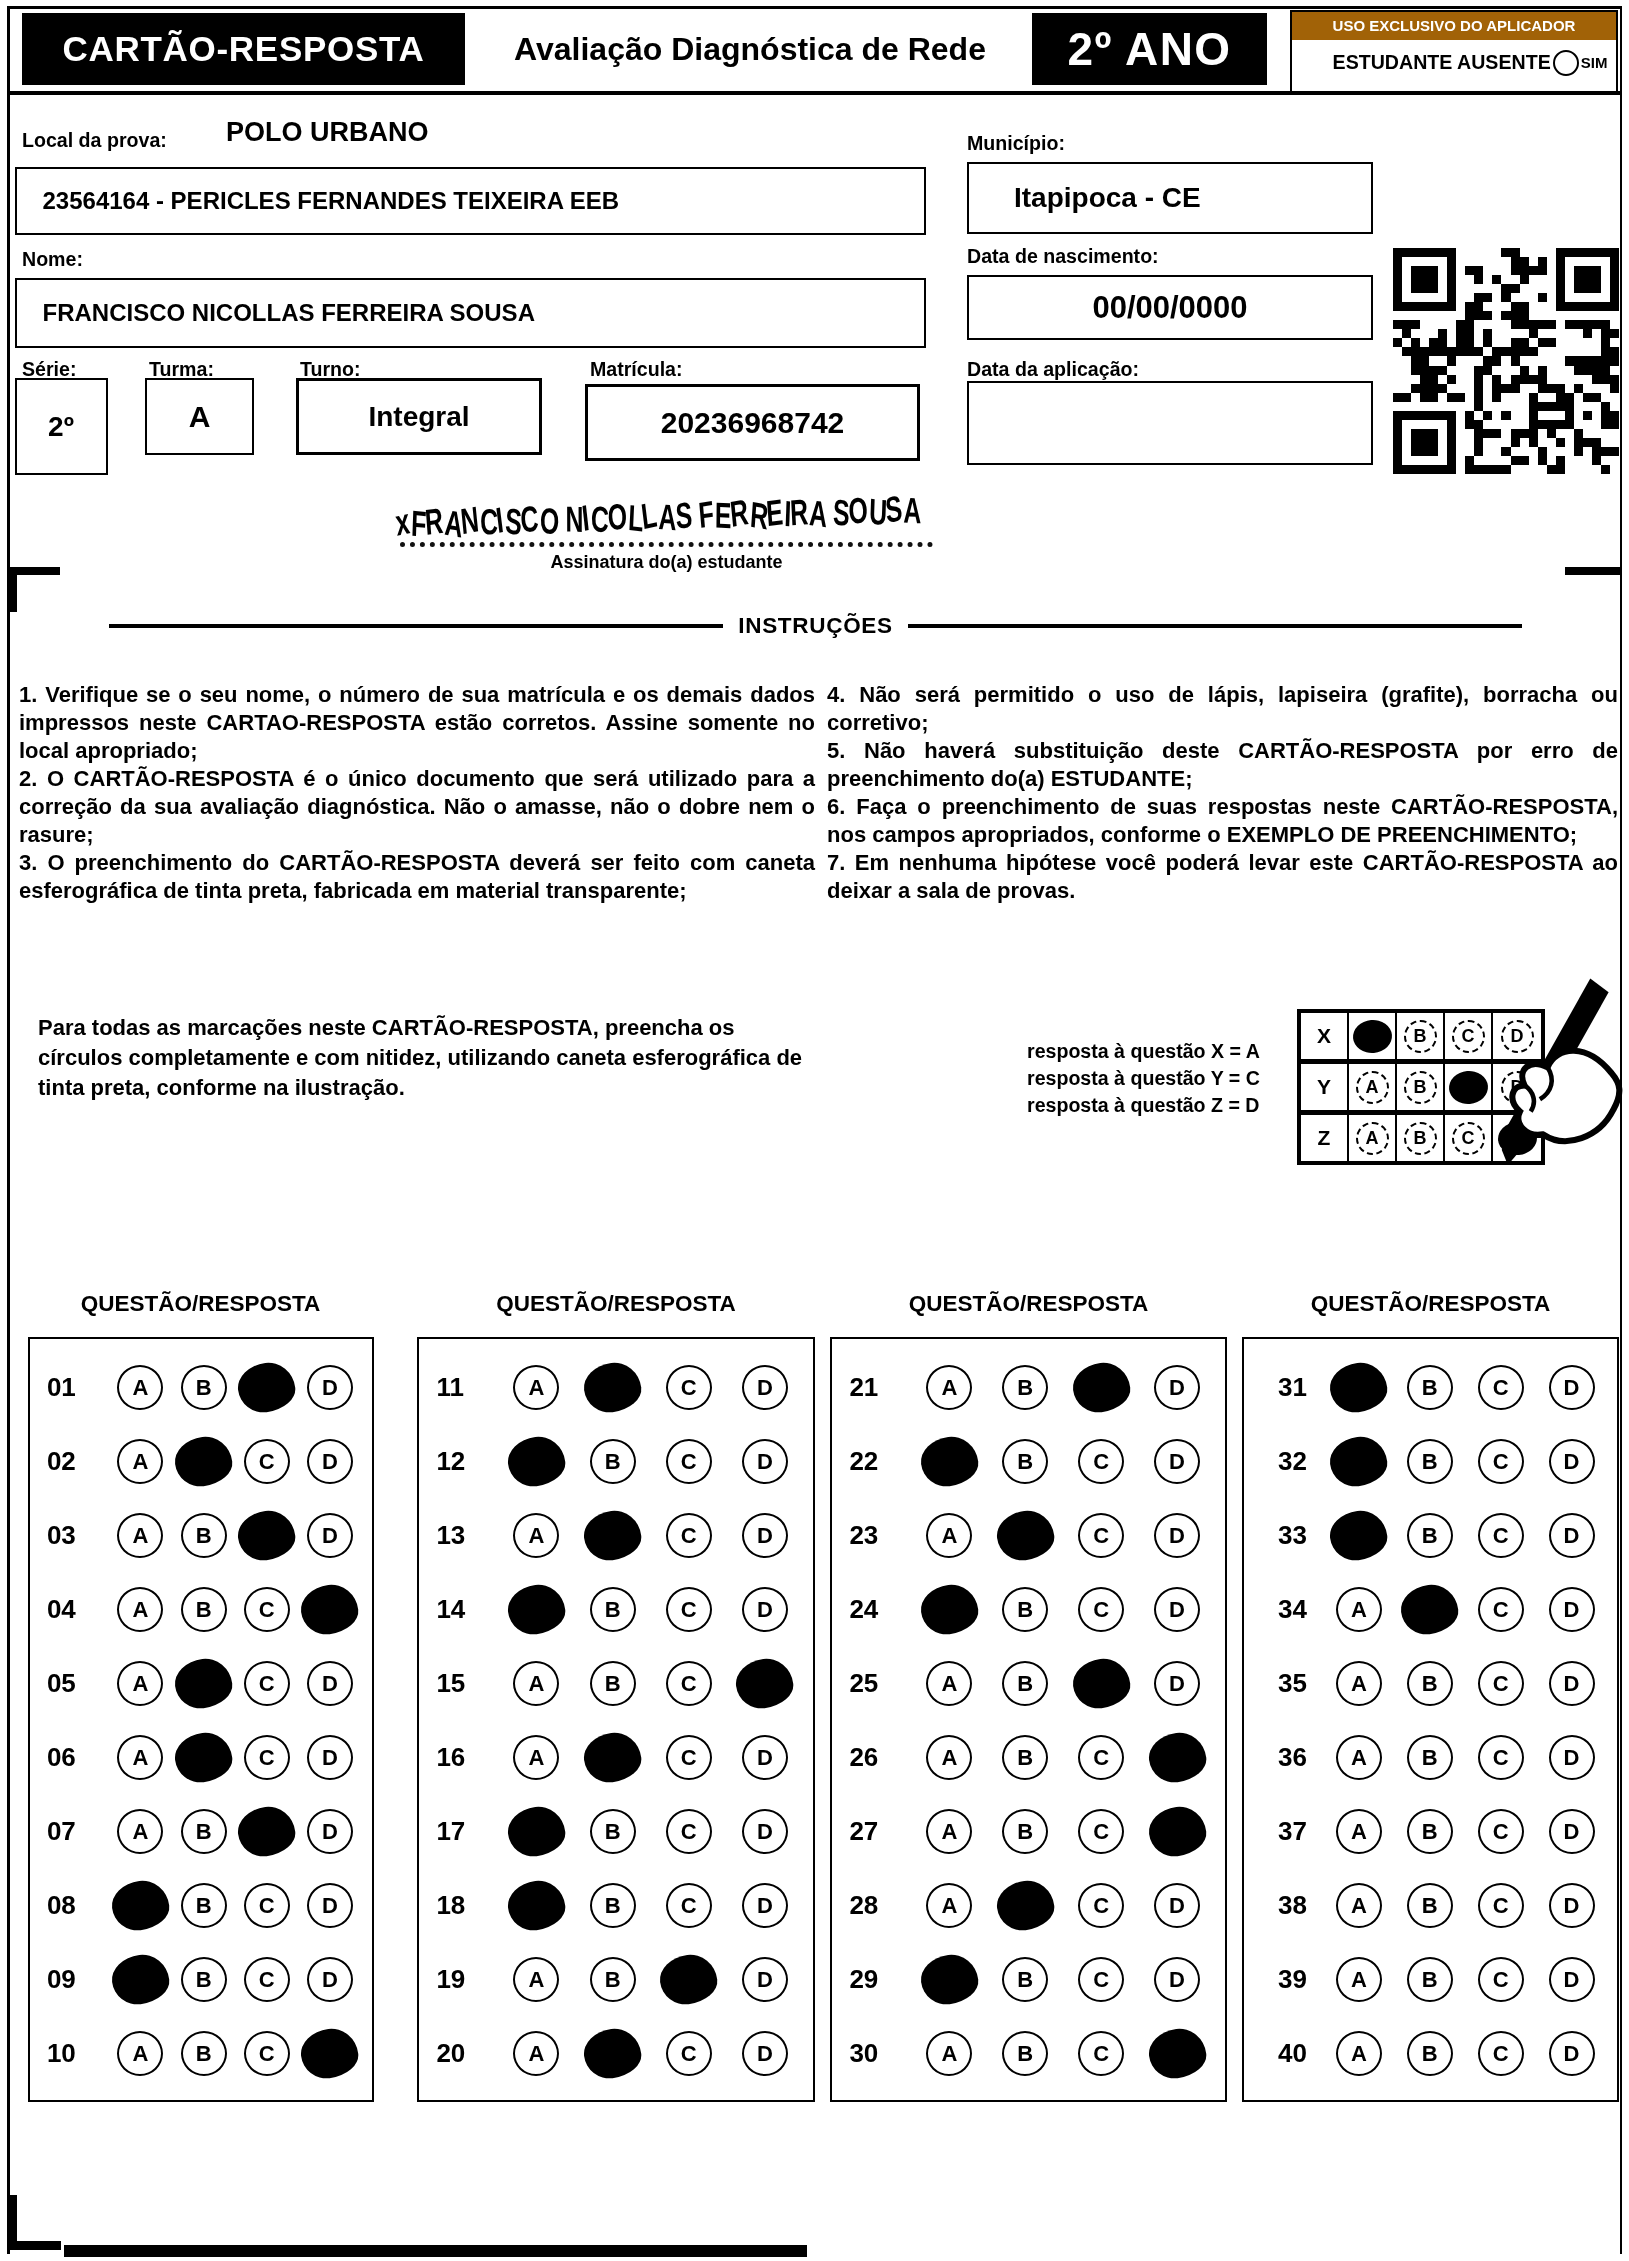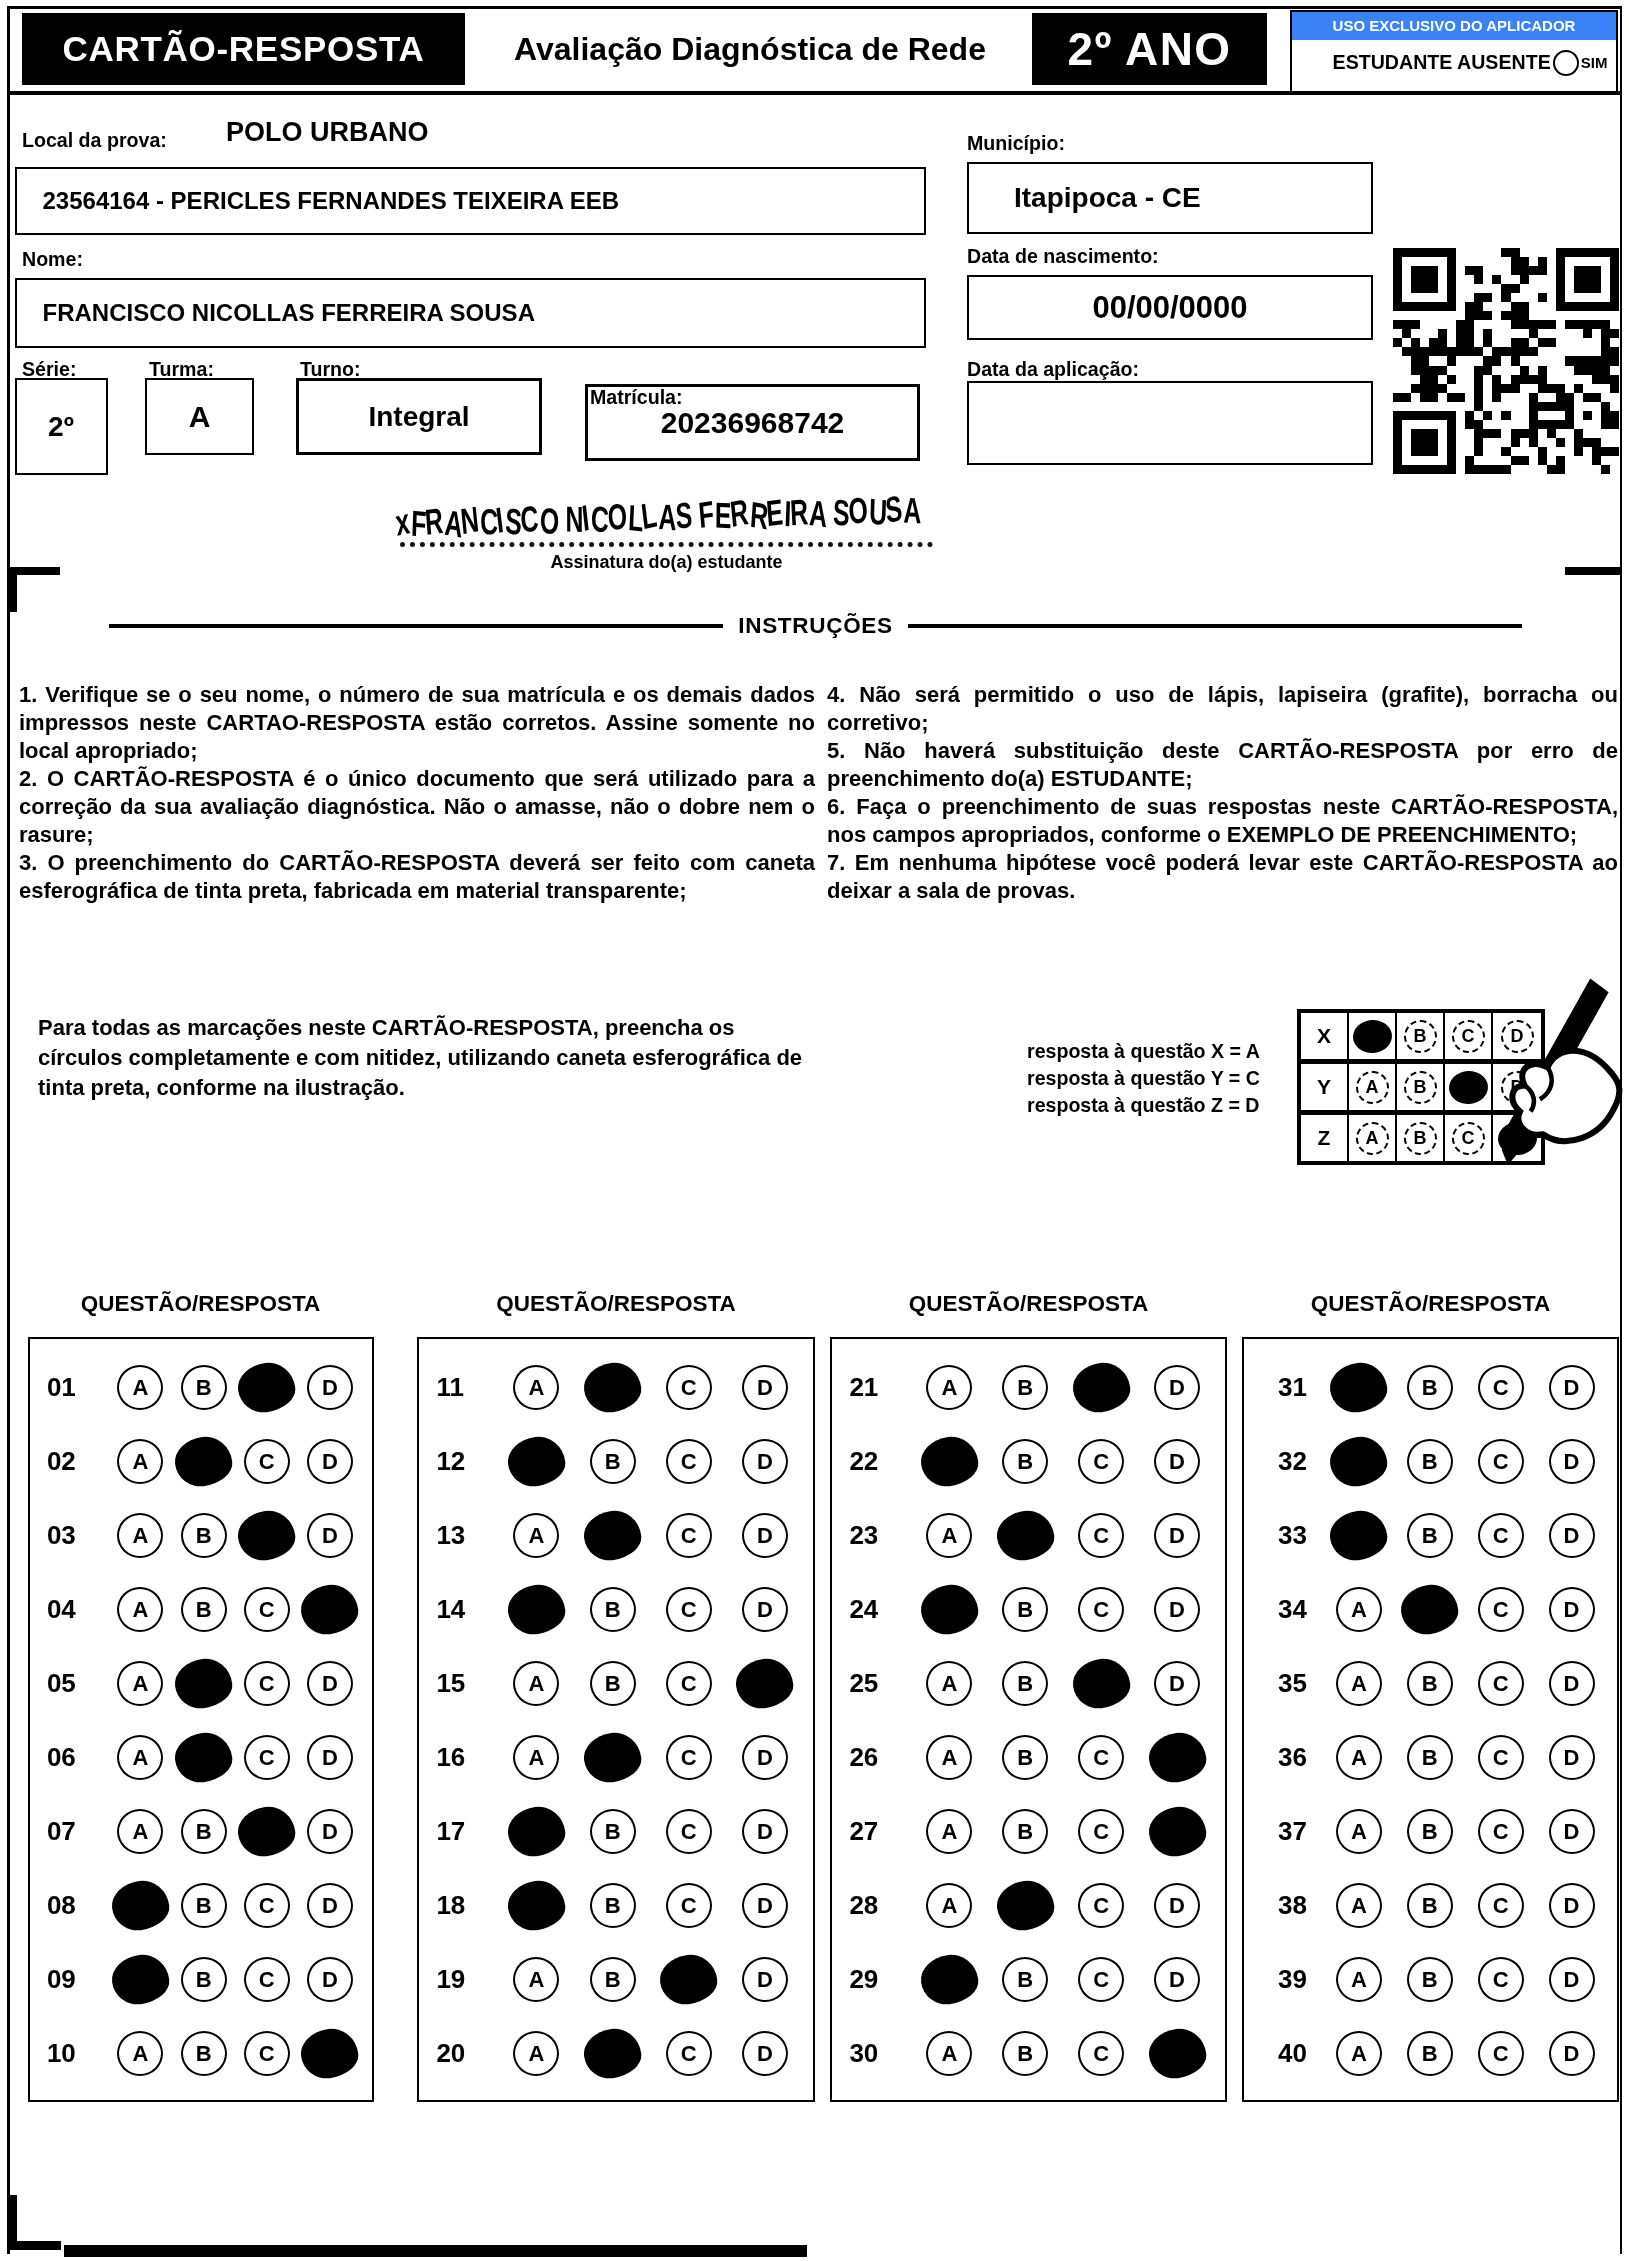--- a/index.html
+++ b/index.html
@@ -15,21 +15,21 @@
   .page-frame { left:7.2px; top:5.8px; width:1615px; height:2248px;
     border-left:3.6px solid #000; border-top:3.6px solid #000; border-right:2.9px solid #000; }
 
   
   .hdr-card  { left:22px;  top:13px; width:443px; height:72px; background:#000; color:#fff;
                font-size:35px; font-weight:bold; letter-spacing:0.7px; }
   .hdr-title { left:471px; top:13px; width:558px; height:72px; font-size:32px; font-weight:bold; }
   .hdr-grade { left:1032px; top:13px; width:235px; height:72px; background:#000; color:#fff;
                font-size:46px; font-weight:bold; letter-spacing:1.4px; }
   .uso-box   { left:1290px; top:10px; width:328px; height:83px; border:2.9px solid #000; background:#fff; }
-  .uso-head  { height:27.5px; background:#3b82f6; color:#fff; font-size:15px; font-weight:bold; }
+  .uso-head  { height:27.5px; background:#a16207; color:#fff; font-size:15px; font-weight:bold; }
   .uso-body  { height:46px; font-size:19.6px; font-weight:bold; gap:2px;padding-left:32px; }
   .uso-circle{ width:26px; height:26px; border:2.2px solid #000; border-radius:50%; display:inline-block; }
   .uso-sim   { font-size:15px; font-weight:bold; }
   .hdr-rule  { left:7.2px; top:91px; width:1615px; height:3.6px; background:#000; }
 
   
   .lbl { font-size:19.6px; font-weight:bold; }
   .pos-local-lbl { left:22px;  top:129px; }
   .pos-local-val { left:226px; top:117px; font-size:27px; font-weight:bold; }
   .pos-mun-lbl   { left:967px; top:132px; }
@@ -45,21 +45,21 @@
                 font-size:31px; font-weight:bold; }
   .qr { left:1393px; top:248px; width:226px; height:226px; }
   .qr svg { width:100%; height:100%; }
 
   .pos-serie-lbl { left:22px;  top:358px; }
   .serie-box  { left:14.5px;  top:378px; width:93px; height:97px; border:2.9px solid #000; font-size:28px; font-weight:bold; }
   .pos-turma-lbl { left:149px; top:358px; }
   .turma-box  { left:145px; top:378px; width:109px; height:77px; border:2.9px solid #000; font-size:30px; font-weight:bold; }
   .pos-turno-lbl { left:300px; top:358px; }
   .turno-box  { left:296px; top:378px; width:246px; height:77px; border:3.6px solid #000; font-size:28px; font-weight:bold; }
-  .pos-matr-lbl  { left:590px; top:358px;margin-top:28px; }
+  .pos-matr-lbl  { left:590px; top:358px; }
   .matr-box   { left:585px; top:384px; width:335px; height:77px; border:3.6px solid #000; font-size:30px; font-weight:bold; }
   .pos-apl-lbl   { left:967px; top:358px; }
   .apl-box    { left:967px; top:381px; width:406px; height:84px; border:2.9px solid #000; background:#fff; }
 
   
   .sig-svg    { left:395px; top:468px; width:536px; height:87px; overflow:visible; }
   .sig-line   { left:400px; top:542px; width:533px; height:0; border-bottom:5px dotted #111; }
   .sig-caption{ left:400px; top:552px; width:533px; text-align:center; font-size:18px; font-weight:bold; }
 
   .bracket-ml { left:8.7px;  top:567px; width:51px; height:45px; border-left:8px solid #000; border-top:8px solid #000; }

